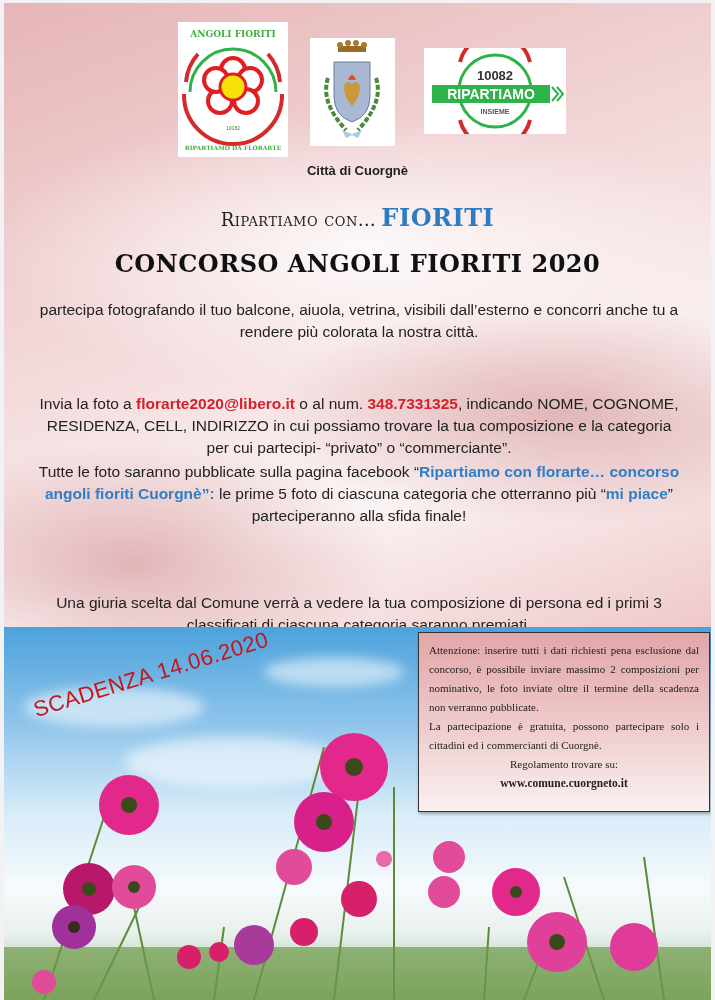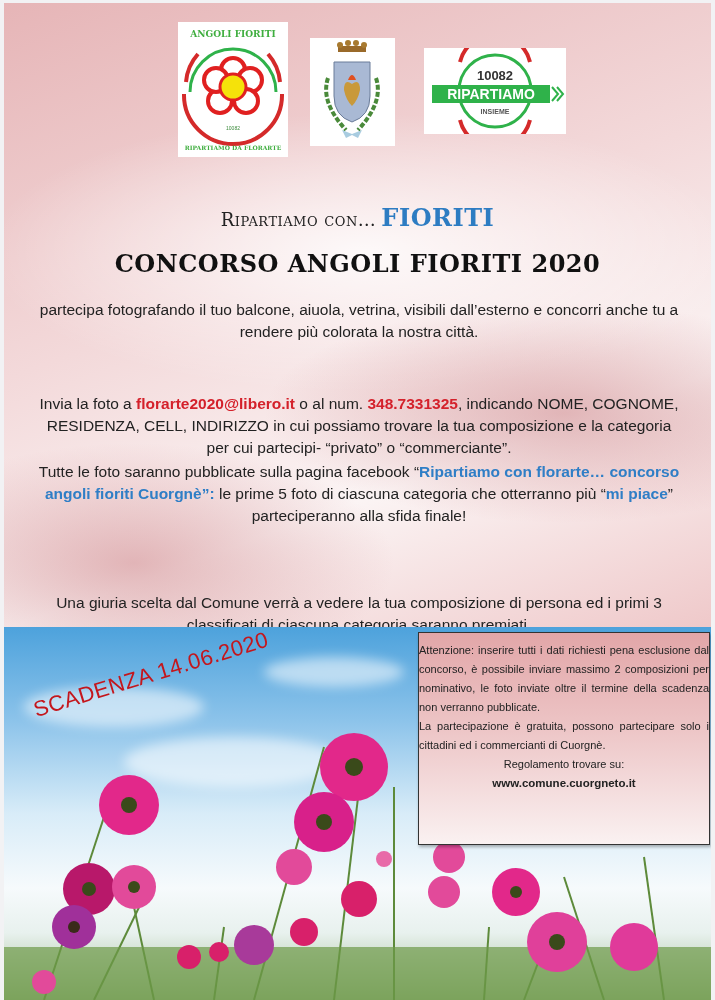--- a/index.html
+++ b/index.html
@@ -25,23 +25,23 @@
   .p1 { top:296px; }
   .p2 { top:366px;margin-top:24px; }
   .p3 { top:458px; }
   .p4 { top:560px;margin-top:29px; }
   .red { color:#d4212b; font-weight:bold; }
   .blue { color:#2f7ec6; font-weight:bold; }
   .photo { position:absolute; left:0; top:624px; width:707px; height:373px; overflow:hidden;
     background: linear-gradient(180deg, #4da2dc 0%, #8cc3ea 25%, #d8ecf8 50%, #f6fafc 70%, #e8f1ee 82%, #9db98a 100%); }
   .cloud { position:absolute; border-radius:50%; background:rgba(255,255,255,0.55); filter:blur(6px); }
   .deadline { position:absolute; left:34px; top:694px; font-size:22px; color:#c4161c; transform:rotate(-17deg); transform-origin:left bottom; letter-spacing:0.5px; white-space:nowrap; }
-  .notice { position:absolute; left:414px; top:629px; width:292px; height:213px; box-sizing:border-box;
+  .notice { position:absolute; left:414px; top:629px; width:292px; height:180px; box-sizing:border-box;
     border:1.5px solid #333; background:linear-gradient(180deg, #e2a6a8 0%, #edc5c6 45%, #faf1f1 100%);
-    padding:8px 0; font-size:11px; line-height:19px; color:#222; text-align:justify; box-shadow:1px 2px 3px rgba(0,0,0,0.3); }
+    padding:8px 10px; font-size:11px; line-height:19px; color:#222; text-align:justify; box-shadow:1px 2px 3px rgba(0,0,0,0.3);font-family:Liberation Serif, serif; }
   .notice .center { text-align:center; }
   .notice .url { text-align:center; font-weight:bold; font-size:11.5px; }
   svg { display:block; }
 </style>
 </head>
 <body>
 
 <div class="poster">
 
   <div class="logos">
@@ -88,20 +88,21 @@
         <ellipse cx="71" cy="43" rx="36" ry="36" fill="none" stroke="#2fb24a" stroke-width="3"></ellipse>
         <text x="71" y="32" text-anchor="middle" font-size="13" font-weight="bold" fill="#333">10082</text>
         <rect x="8" y="37" width="118" height="18" fill="#2fb24a"></rect>
         <text x="67" y="51" text-anchor="middle" font-size="14" font-weight="bold" fill="#fff">RIPARTIAMO</text>
         <path d="M128 39 L134 46 L128 53 M133 39 L139 46 L133 53" fill="none" stroke="#2fb24a" stroke-width="2"></path>
         <text x="71" y="66" text-anchor="middle" font-size="7" font-weight="bold" fill="#555">INSIEME</text>
       </svg>
     </div>
   </div>
 
+  <div class="citta">Città di Cuorgnè</div>
 
   <div class="subtitle">
     <span class="lead">Ripartiamo con…</span>
     <span class="brand">FIORITI</span>
   </div>
 
   <div class="title">CONCORSO ANGOLI FIORITI 2020</div>
 
   <div class="body-text p1">partecipa fotografando il tuo balcone, aiuola, vetrina, visibili dall’esterno e concorri anche tu a rendere più colorata la nostra città.</div>
 

